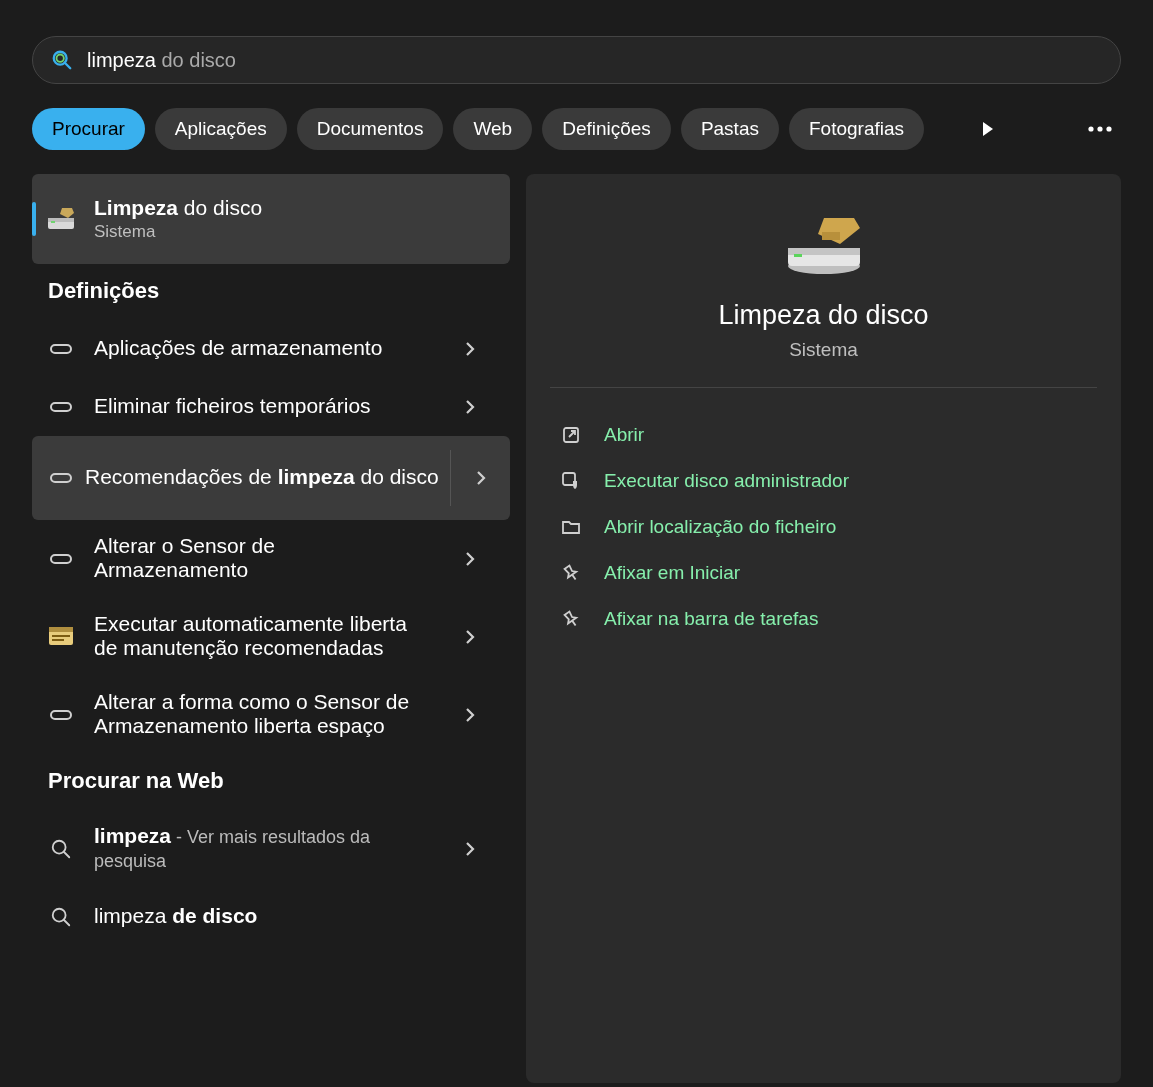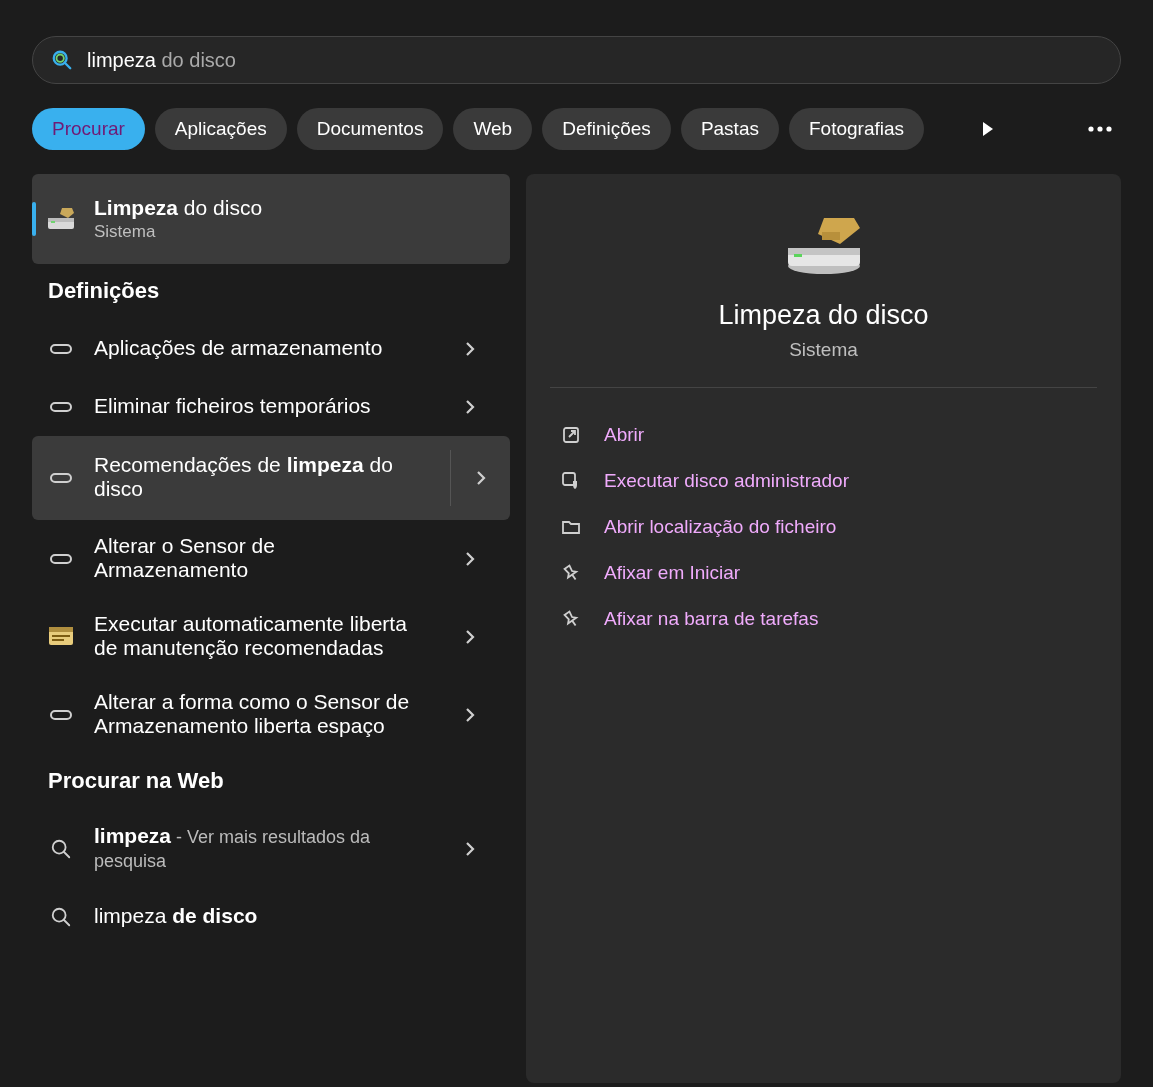--- a/index.html
+++ b/index.html
@@ -40,21 +40,21 @@
     padding: 10px 20px;
     border-radius: 24px;
     background: #3a3a3a;
     color: #fff;
     font-size: 19px;
     cursor: pointer;
     border: none;
   }
   .chip.active {
     background: #39b0ee;
-    color: #701a75;
+    color: #000000;
     font-weight: 500;
   }
   .spacer { flex: 1; }
   .toolbar-icon {
     width: 42px; height: 42px;
     display: flex; align-items: center; justify-content: center;
     color: #fff;
     cursor: pointer;
   }
   
@@ -98,21 +98,21 @@
   .result.best {
     background: #3b3b3b;
     height: 90px;
   }
   .result.best::before {
     content: "";
     position: absolute;
     left: 0; top: 28px; bottom: 28px;
     width: 4px; background: #39b0ee; border-radius: 2px;
   }
-  .result.hov { background: #3b3b3b; }
+  .result.hov { background: #3b3b3b; gap: 9px; }
   .result .titles { flex: 1; }
   .result .t1 {
     font-size: 21px;
     margin-bottom: 2px;
   }
   .result .t1 .bold { font-weight: 600; }
   .result .t2 {
     font-size: 17px;
     color: #bfbfbf;
   }
@@ -153,21 +153,21 @@
     height: 1px; width: 100%; background: #444;
     margin-bottom: 24px;
   }
   .actions { width: 100%; }
   .action {
     display: flex;
     align-items: center;
     gap: 22px;
     padding: 12px 10px;
     font-size: 19px;
-    color: #f0abfc;
+    color: #86efac;
     cursor: pointer;
   }
   .action .aico { width: 22px; height: 22px; display:flex; align-items:center; justify-content:center; flex-shrink:0; }
   
   svg { display: block; }
 </style>
 </head>
 <body>
 
 <div class="search-bar">

